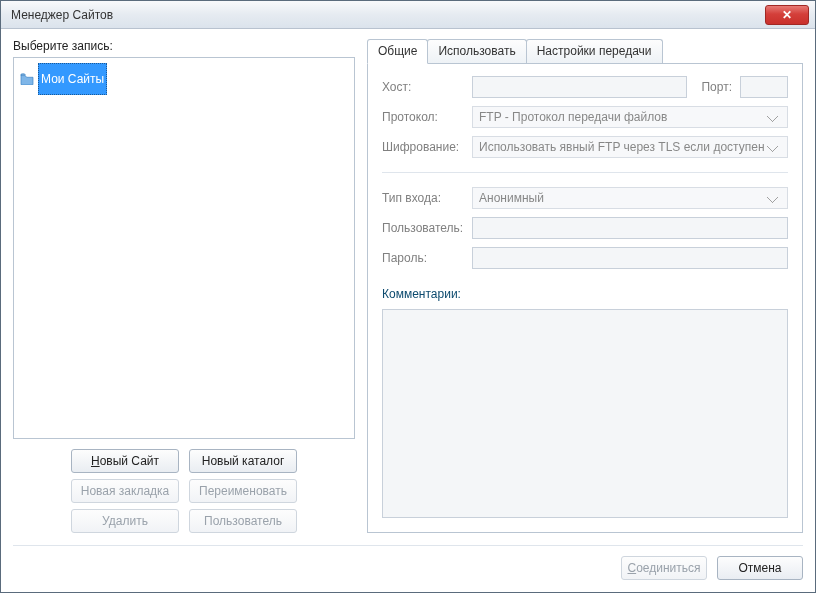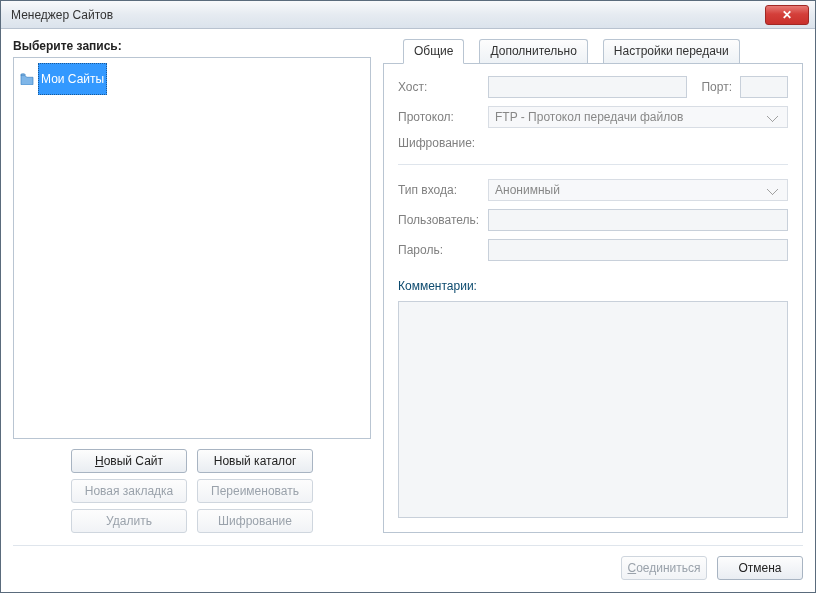--- a/index.html
+++ b/index.html
@@ -48,21 +48,21 @@
   .main-row {
     flex: 1;
     display: flex;
     gap: 12px;
   }
   .left-col {
     width: 358px;
     display: flex;
     flex-direction: column;
   }
-  .left-label { margin-bottom: 4px; color: #222; font-weight: bold; }
+  .left-label { margin-bottom: 4px; color: #222; }
   .tree {
     flex: 1;
     border: 1px solid #b9c5d2;
     background: #fff;
     padding: 4px;
     overflow: auto;
     min-height: 380px;
   }
   .tree-item {
     display: flex; align-items: center; gap: 4px;
@@ -105,24 +105,24 @@
     align-items: center;
   }
   .underline-first::first-letter { text-decoration: underline; }
   .right-col {
     flex: 1;
     display: flex;
     flex-direction: column;
   }
   .tabs {
     display: flex;
-    gap: 16px;
+    gap: 0;
     position: relative;
     z-index: 2;
-    margin-left: 20px;
+    margin-left: 0;
   }
   .tab {
     padding: 4px 10px 5px 10px;
     border: 1px solid #b9c5d2;
     border-bottom: none;
     background: linear-gradient(to bottom, #fdfdfd, #eef2f6);
     border-radius: 3px 3px 0 0;
     color: #333;
     cursor: pointer;
     margin-right: -1px;
@@ -240,49 +240,52 @@
           <button class="btn disabled">
               <span>Новая закладка</span>
             </button>
           <button class="btn disabled">
               <span>Переименовать</span>
             </button>
           <button class="btn disabled">
               <span>Удалить</span>
             </button>
           <button class="btn disabled">
-              <span>Шифрование</span>
+              <span>Пользователь</span>
             </button>
         </div>
       </div>
 
       <div class="right-col">
         <div class="tabs">
           <div class="tab active">Общие</div>
-          <div class="tab">Дополнительно</div>
+          <div class="tab">Использовать</div>
           <div class="tab">Настройки передачи</div>
         </div>
         <div class="tab-pane">
 
           <div class="form-row">
             <span class="form-label">Хост:</span>
             <input class="form-input" type="text" disabled="" value="" style="">
             <span class="port-label">Порт:</span>
             <input class="form-input narrow" type="text" disabled="" value="" style="">
           </div>
 
           <div class="form-row">
             <span class="form-label">Протокол:</span>
             <select class="form-select" disabled="">
               <option>FTP - Протокол передачи файлов</option>
             </select>
           </div>
 
           <div class="form-row">
             <span class="form-label">Шифрование:</span>
+            <select class="form-select" disabled="">
+              <option>Использовать явный FTP через TLS если доступен</option>
+            </select>
           </div>
 
           <div class="separator"></div>
 
           <div class="form-row">
             <span class="form-label">Тип входа:</span>
             <select class="form-select" disabled="">
               <option>Анонимный</option>
             </select>
           </div>

